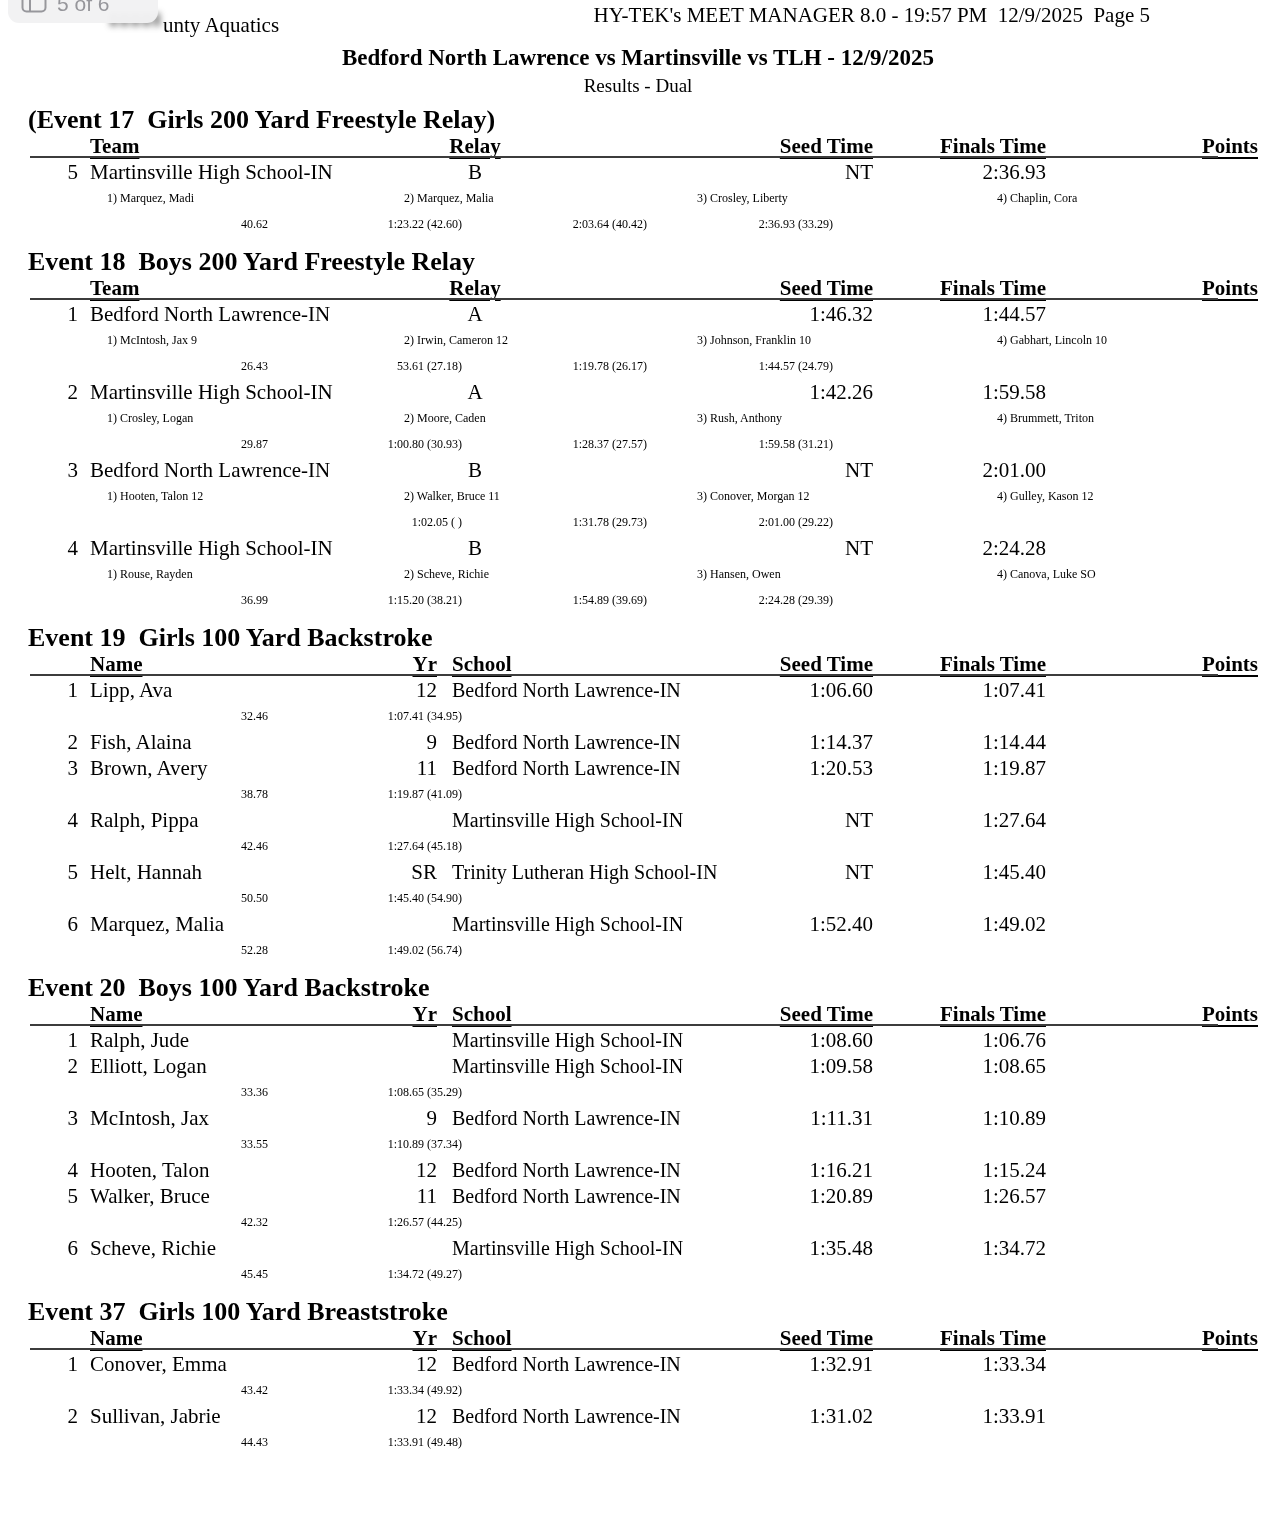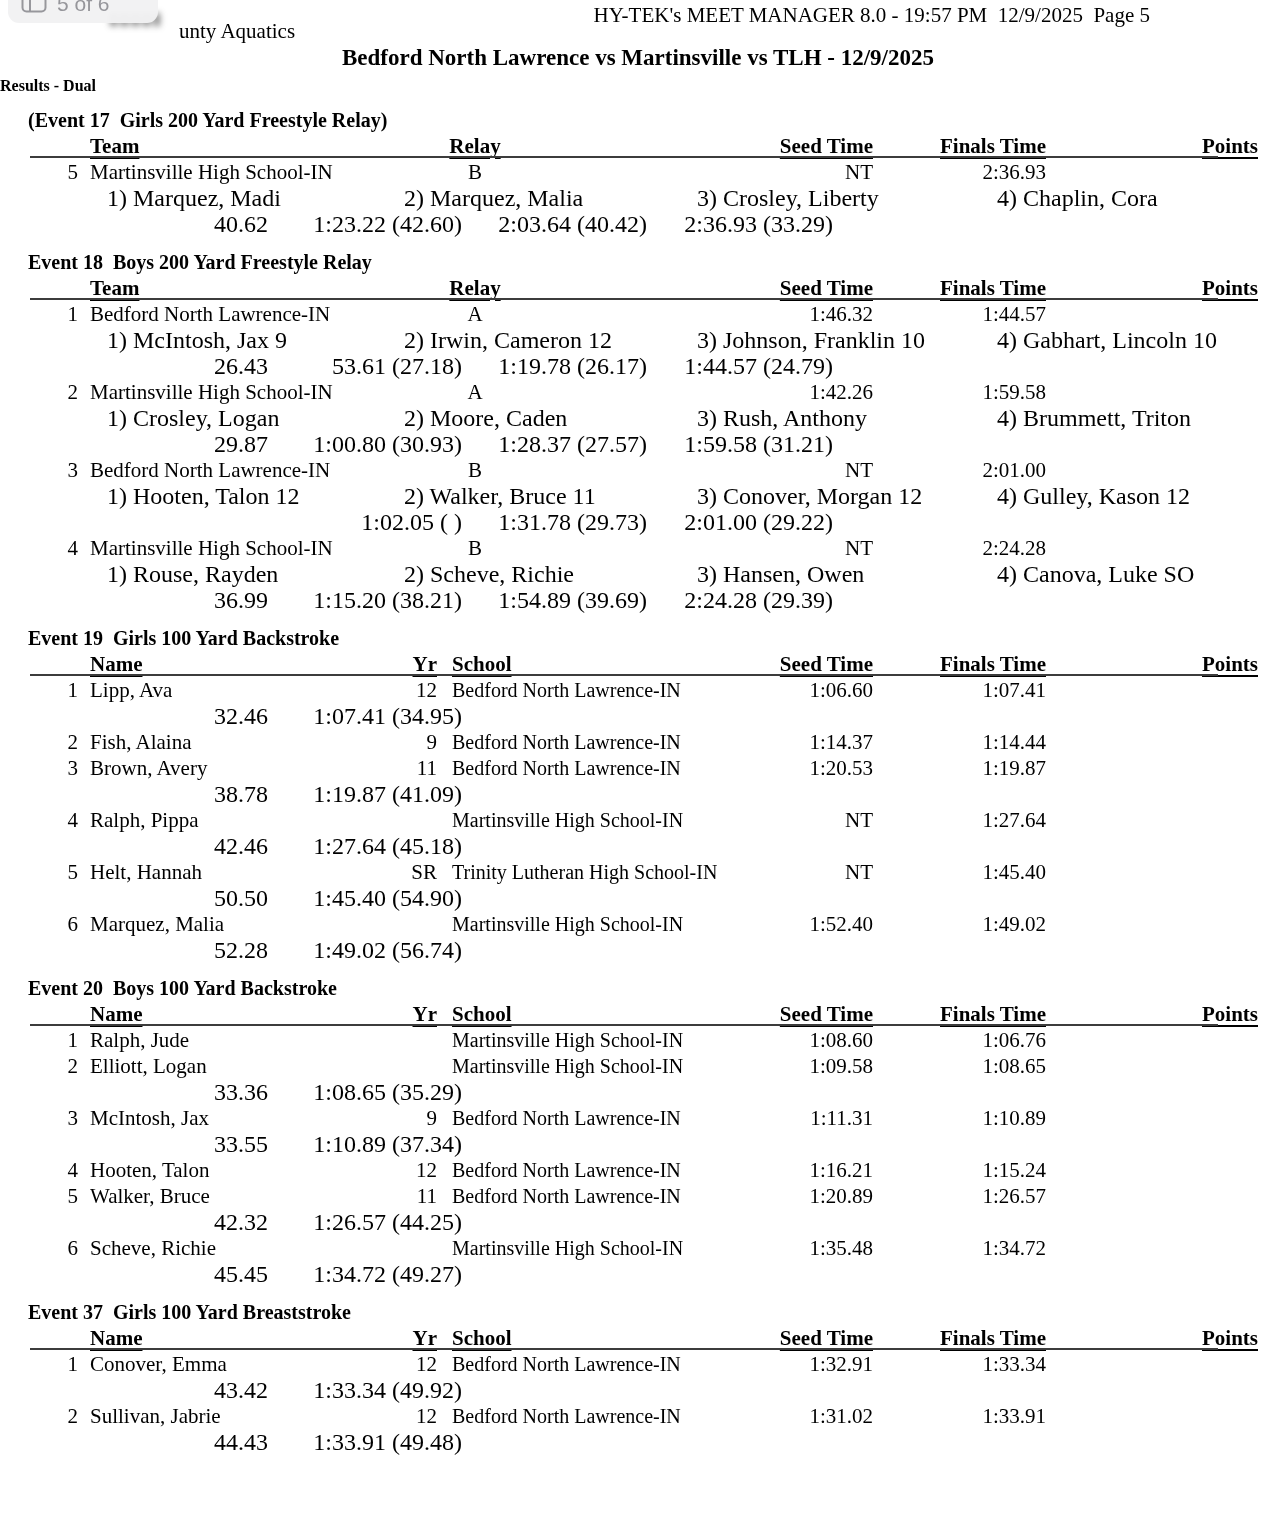--- a/index.html
+++ b/index.html
@@ -7,30 +7,30 @@
   .page{position:relative;width:1276px;height:1496px;overflow:hidden;background:#fff;}
   .pre{white-space:pre;}
   
   .smudge{position:absolute;left:110px;top:13px;width:50px;height:13px;z-index:1;
     background:repeating-linear-gradient(90deg,rgba(50,50,50,.6) 0 7px,rgba(130,130,130,.15) 7px 11px);
     filter:blur(3px);}
   .pill{position:absolute;top:-15px;left:8px;height:38px;width:150px;border-radius:11px;
     background:rgba(241,241,243,.96);display:flex;align-items:center;gap:10px;padding-left:13px;
     box-sizing:border-box;font-family:"Liberation Sans",sans-serif;font-size:21px;color:#96969b;z-index:5;}
   
-  .hdr-left{position:absolute;left:163px;top:18px;font-size:21px;line-height:26px;z-index:0;margin-left:16px;}
+  .hdr-left{position:absolute;left:163px;top:12px;font-size:21px;line-height:26px;z-index:0;}
   .hdr-right{position:absolute;right:126px;top:2px;font-size:21px;line-height:26px;}
   .title{padding-top:44px;text-align:center;font-weight:bold;font-size:23px;line-height:28px;}
-  .subtitle{text-align:left;font-weight:bold;font-size:16px;line-height:27px;}
+  .subtitle{text-align:center;font-weight:normal;font-size:19px;line-height:27px;}
   
   .event{margin-top:12px;}
   #events .event:first-child{margin-top:8px;}
-  .event-title{font-weight:bold;font-size:20px;line-height:26px;margin-left:28px;}
+  .event-title{font-weight:bold;font-size:26px;line-height:26px;margin-left:28px;}
   .row{position:relative;height:26px;font-size:21px;line-height:26px;}
-  .sub{font-size:24px;}
+  .sub{font-size:12px;}
   .cell{position:absolute;white-space:nowrap;top:0;}
   .hc{font-weight:bold;text-decoration:underline;text-decoration-thickness:2px;text-underline-offset:4px;}
   .rule{position:absolute;left:30px;width:1188px;bottom:1px;height:0;border-bottom:2px solid #3c3c3c;}
   .c-rank{left:30px;width:48px;text-align:right;}
   .c-team{left:90px;}
   .c-relay{left:430px;width:90px;}
   .ctr{text-align:center;}
   .c-yr{left:355px;width:82px;text-align:right;}
   .c-school{left:452px;}
   .sch{font-size:20px;}

